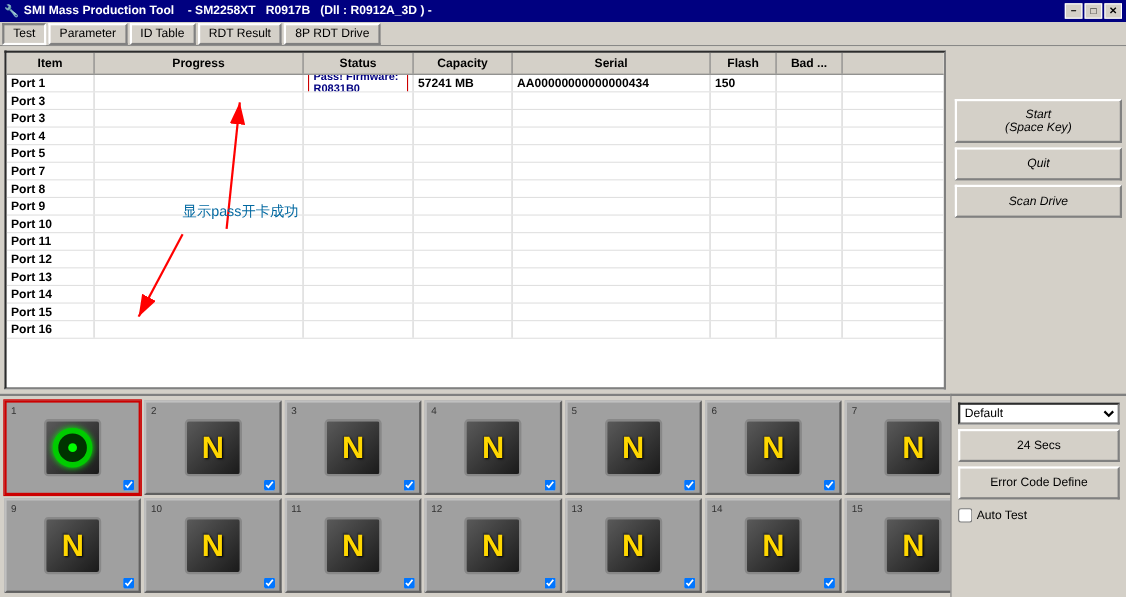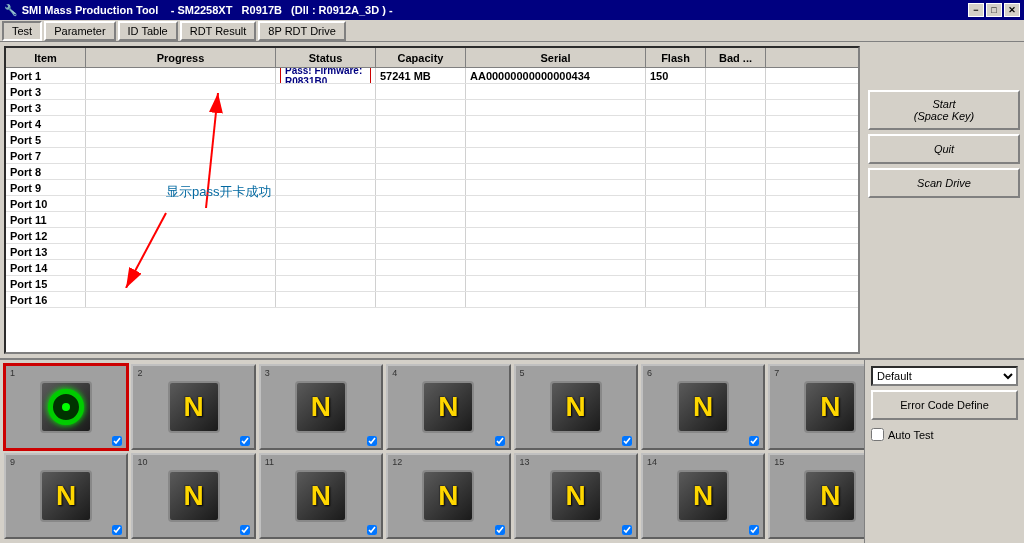--- a/index.html
+++ b/index.html
@@ -608,20 +608,21 @@
     </div>
 
     <div id="sidebar-bottom" style="width:160px; padding:6px; display:flex; flex-direction:column; gap:4px; background:#d4d0c8; border-left:1px solid #808080;">
 
       <div class="dropdown-row">
         <select class="dropdown" style="flex:1;">
           <option>Default</option>
         </select>
       </div>
 
+      <div class="sidebar-btn">24 Secs</div>
 
       <div class="sidebar-btn">Error Code Define</div>
 
       <div class="auto-test-row">
         <input type="checkbox" style="">
         <span>Auto Test</span>
       </div>
     </div>
   </div>
 </div>

